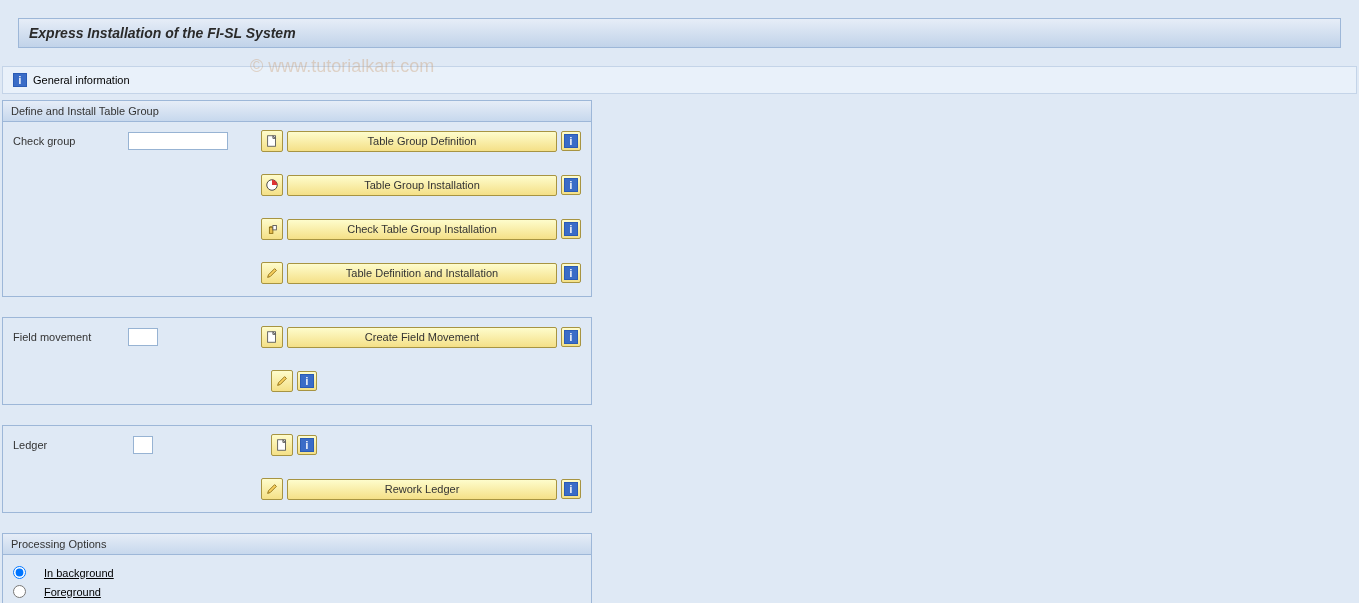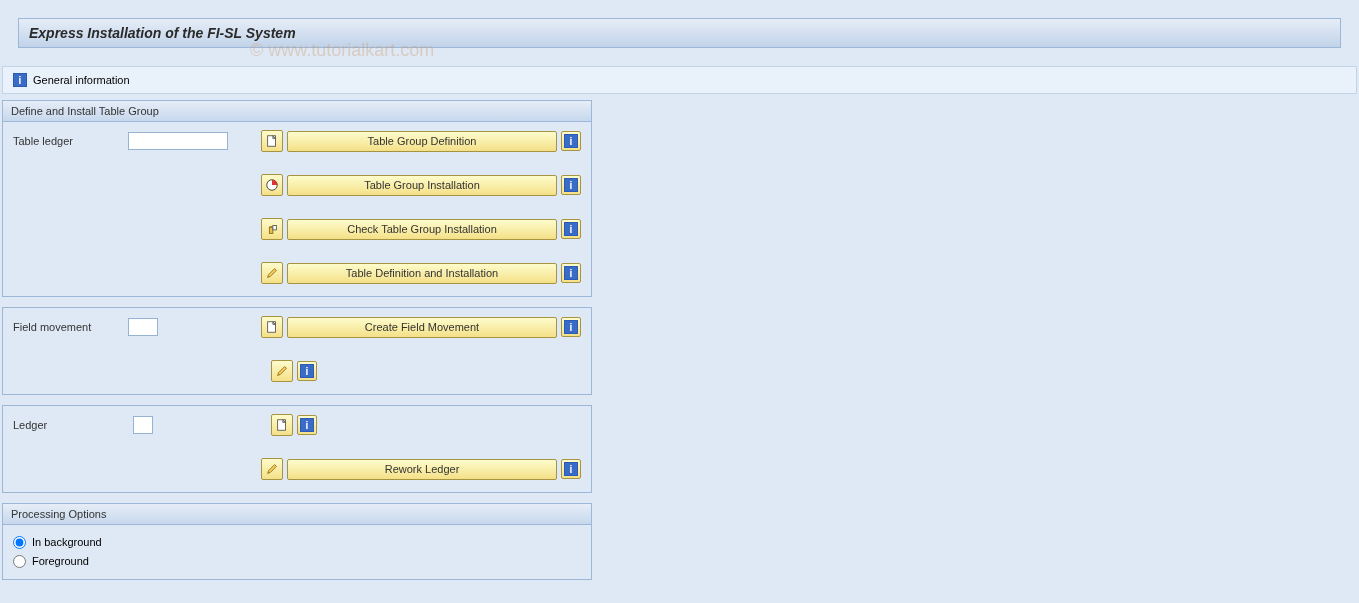--- a/index.html
+++ b/index.html
@@ -58,21 +58,21 @@
       display: inline-flex;
       align-items: center;
       justify-content: center;
       cursor: pointer;
     }
     .info-icon-btn .info-icon {
       margin: 0;
     }
     .group-box {
       border: 1px solid #9db7d8;
-      margin: 0 2px 10px 2px;
+      margin: 0 2px 20px 2px;
       width: 590px;
       background: #dfe9f5;
     }
     .group-title {
       background: linear-gradient(to bottom, #e6edf7 0%, #c7d8ed 100%);
       border-bottom: 1px solid #9db7d8;
       padding: 4px 8px;
       color: #333;
     }
     .group-body {
@@ -130,29 +130,31 @@
       border-radius: 2px;
       display: inline-flex;
       align-items: center;
       justify-content: center;
       cursor: pointer;
       color: #333;
       font-size: 11px;
     }
     .radio-row {
       display: flex;
+      align-items: center;
       padding: 3px 0;
-      gap: 4px;
+      gap: 16px;
+      text-decoration: underline;
     }
     .radio-row input[type="radio"] {
       margin-right: 2px;
     }
     .watermark {
       position: absolute;
-      top: 40px;
+      top: 56px;
       left: 250px;
       color: rgba(200, 150, 100, 0.35);
       font-size: 18px;
       pointer-events: none;
       font-family: Arial;
     }
     svg.small-icon { width: 14px; height: 14px; }
   </style>
 </head>
 <body>
@@ -165,21 +167,21 @@
   <span class="info-icon">i</span>
   <span>General information</span>
 </div>
 
 <div class="watermark">© www.tutorialkart.com</div>
 
 <div class="group-box">
   <div class="group-title">Define and Install Table Group</div>
   <div class="group-body">
     <div class="row">
-      <div class="label-col">Table ledger</div>
+      <div class="label-col">Check group</div>
       <div class="input-col">
         <input type="text" class="input-text w100" value="" style="">
       </div>
       <div class="btn-col">
         <span class="icon-btn">
           <svg class="small-icon" viewBox="0 0 16 16">
               <rect x="3" y="2" width="9" height="12" fill="#fff" stroke="#555"></rect>
               <path d="M9 2 L12 5 L9 5 Z" fill="#ccc" stroke="#555"></path>
             </svg>
         </span>

